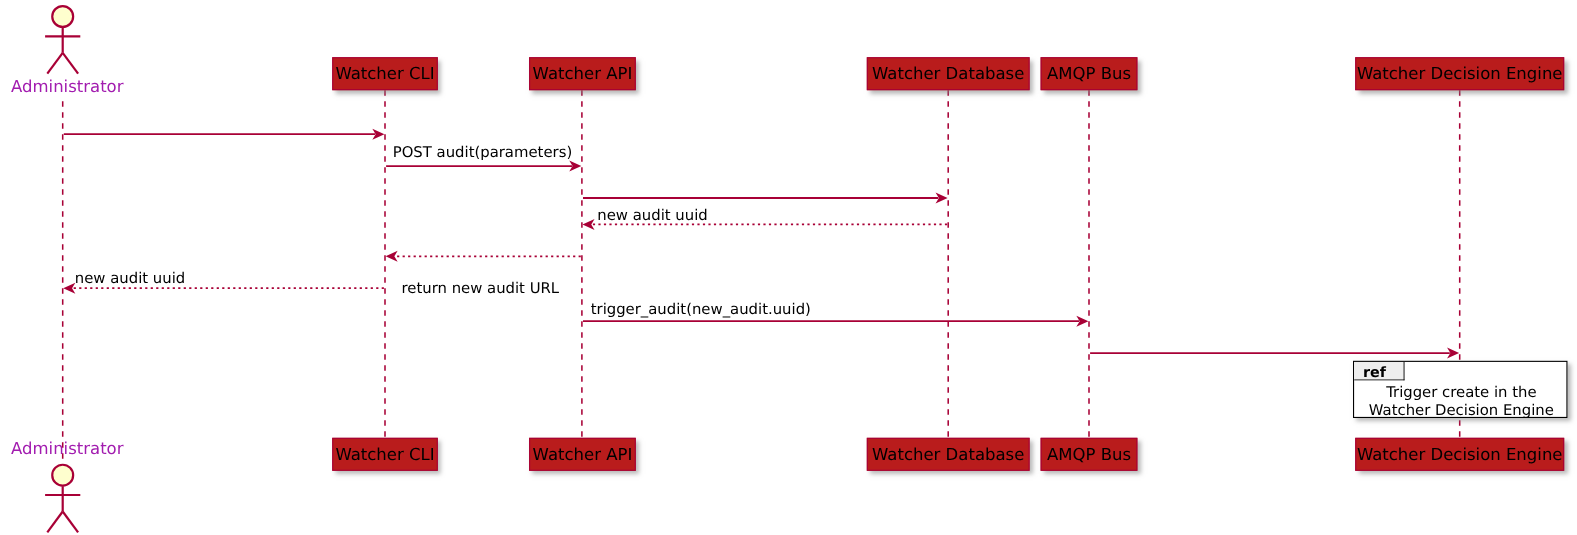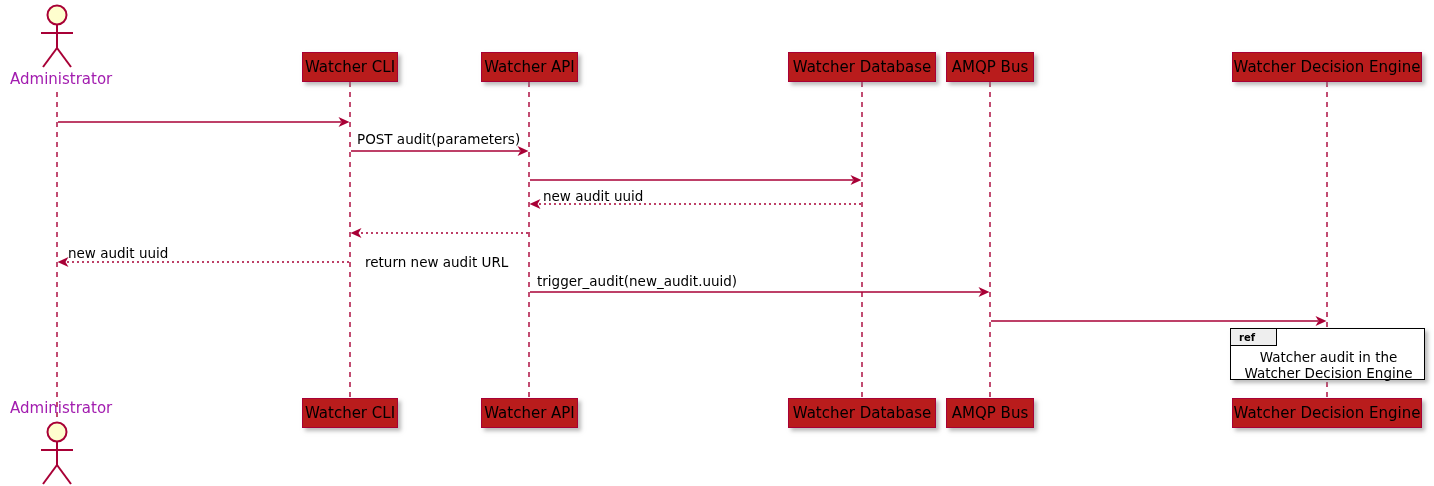--- a/index.html
+++ b/index.html
@@ -67,21 +67,21 @@
     left: 0;
     top: 0;
     height: 17px;
     background: #EEEEEE;
     border-right: 1.5px solid #000000;
     border-bottom: 1.5px solid #000000;
     box-sizing: border-box;
   }
   .ref-tab-label {
     position: absolute;
-    font-size: 10px;
+    font-size: 13px;
     font-weight: bold;
     color: #000000;
     line-height: 1;
   }
   .ref-text {
     position: absolute;
     font-size: 13.5px;
     color: #000000;
     line-height: 16px;
     text-align: center;
@@ -190,18 +190,18 @@
 
     <div class="msg-label" id="msg-label-1" style="left: 357px; top: 133px;">POST audit(parameters)</div>
     <div class="msg-label" id="msg-label-3" style="left: 543px; top: 190px;">new audit uuid</div>
     <div class="msg-label" id="msg-label-4" style="left: 365px; top: 228px; margin-top: 28px;">return new audit URL</div>
     <div class="msg-label" id="msg-label-5" style="left: 68px; top: 247px;">new audit uuid</div>
     <div class="msg-label" id="msg-label-6" style="left: 537px; top: 275px;">trigger_audit(new_audit.uuid)</div>
 
     <div class="ref-box" id="ref-box" style="left: 1230px; top: 328px; width: 195px; height: 52px;">
       <div class="ref-tab" id="ref-tab" style="width: 46px; clip-path: polygon(0px 0px, 100% 0px, 100% 100%, 0px 100%);"></div>
       <div class="ref-tab-label" id="ref-tab-label" style="left: 8px; top: 4px;">ref</div>
-      <div class="ref-text" id="ref-text-line1" style="left: 0px; top: 20px; width: 195px;">Watcher audit in the</div>
+      <div class="ref-text" id="ref-text-line1" style="left: 0px; top: 20px; width: 195px;">Trigger create in the</div>
       <div class="ref-text" id="ref-text-line2" style="left: 0px; top: 36px; width: 195px;">Watcher Decision Engine</div>
     </div>
 
   </div>
 </div>
 
 </body></html>

